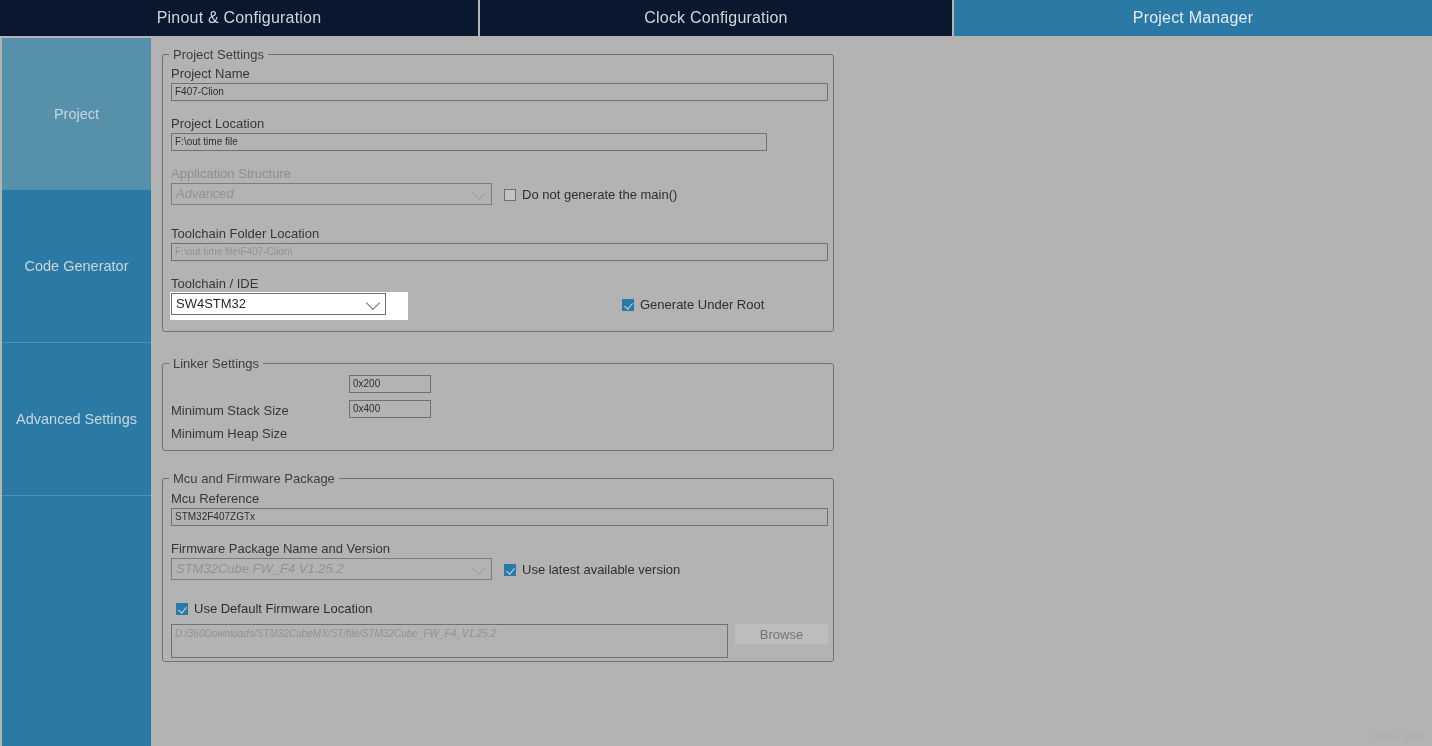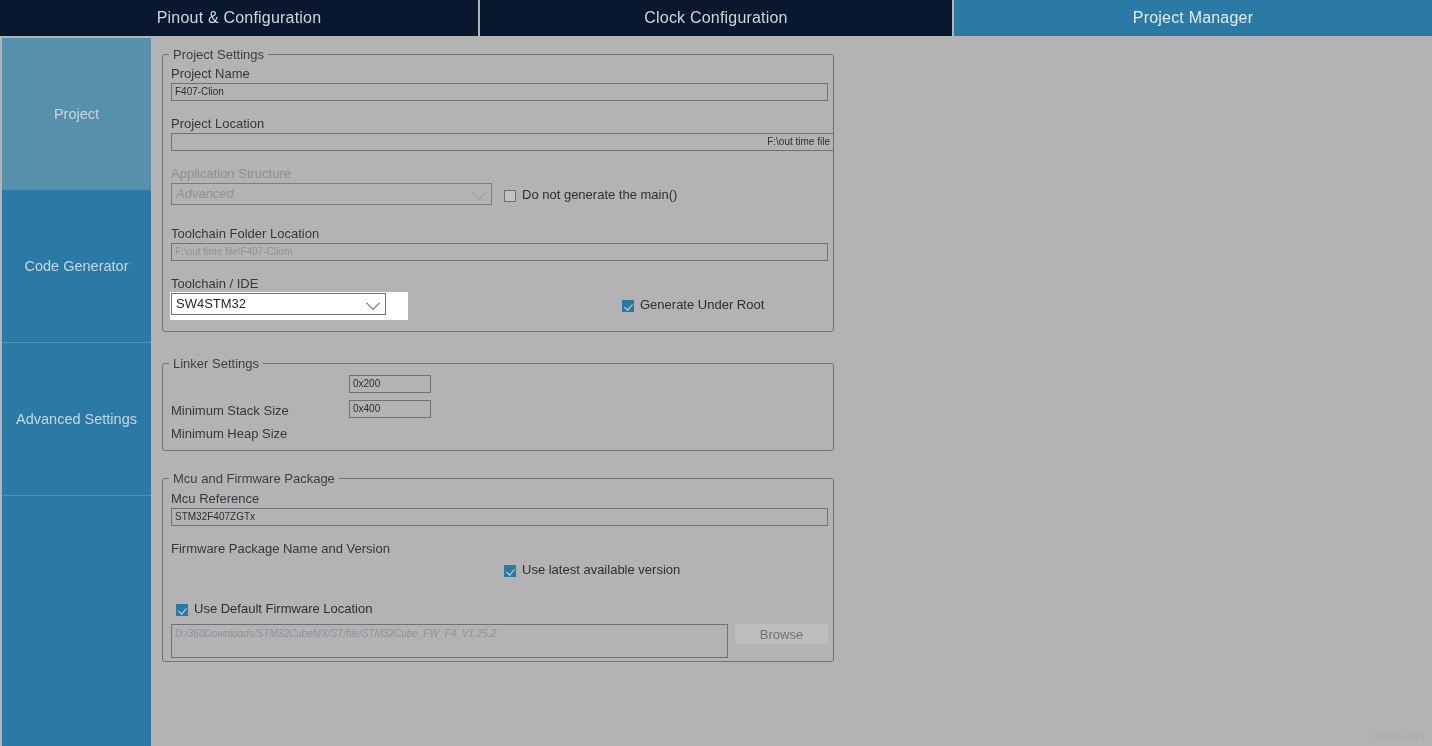--- a/index.html
+++ b/index.html
@@ -175,21 +175,21 @@
   .combo.focused {
     background: #ffffff;
     border-color: #6e7276;
     color: #1f2226;
   }
 
   
   .checkrow {
     position: absolute;
     display: flex;
-    align-items: flex-end;
+    align-items: center;
     white-space: nowrap;
     user-select: none;
   }
   .cbox {
     width: 12px; height: 12px;
     box-sizing: border-box;
     border: 1px solid #6b7074;
     background: #c3c3c3;
     margin-right: 6px;
     flex: none;
@@ -269,21 +269,21 @@
 
 <div id="content">
 
   <div class="group" id="grp-project">
     <span class="legend">Project Settings</span>
 
     <span class="fld-label" style="left:8px; top:11px;">Project Name</span>
     <div class="textfield" style="left:8px; top:28px; width:657px;">F407-Clion</div>
 
     <span class="fld-label" style="left:8px; top:61px;">Project Location</span>
-    <div class="textfield" style="left:8px; top:78px; width:663px;text-align:right;">F:\out time file</div>
+    <div class="textfield" style="left:8px; top:78px; width:596px;">F:\out time file</div>
 
     <span class="fld-label muted" style="left:8px; top:111px;">Application Structure</span>
     <div class="combo disabled" style="left:8px; top:128px; width:321px;">
       <span>Advanced</span>
       <span class="chev"></span>
     </div>
 
     <div class="checkrow" style="left:341px; top:132px;">
       <span class="cbox"></span>
       <span class="cl">Do not generate the main()</span>
@@ -317,20 +317,24 @@
     <div class="textfield" style="left:186px; top:36px; width:82px;">0x400</div>
   </div>
 
   <div class="group" id="grp-mcu">
     <span class="legend">Mcu and Firmware Package</span>
 
     <span class="fld-label" style="left:8px; top:12px;">Mcu Reference</span>
     <div class="textfield" style="left:8px; top:29px; width:657px;">STM32F407ZGTx</div>
 
     <span class="fld-label" style="left:8px; top:62px;">Firmware Package Name and Version</span>
+    <div class="combo disabled" style="left:8px; top:79px; width:321px;">
+      <span>STM32Cube FW_F4 V1.25.2</span>
+      <span class="chev"></span>
+    </div>
 
     <div class="checkrow" style="left:341px; top:83px;">
       <span class="cbox checked"></span>
       <span class="cl">Use latest available version</span>
     </div>
 
     <div class="checkrow" style="left:13px; top:122px;">
       <span class="cbox checked"></span>
       <span class="cl">Use Default Firmware Location</span>
     </div>

